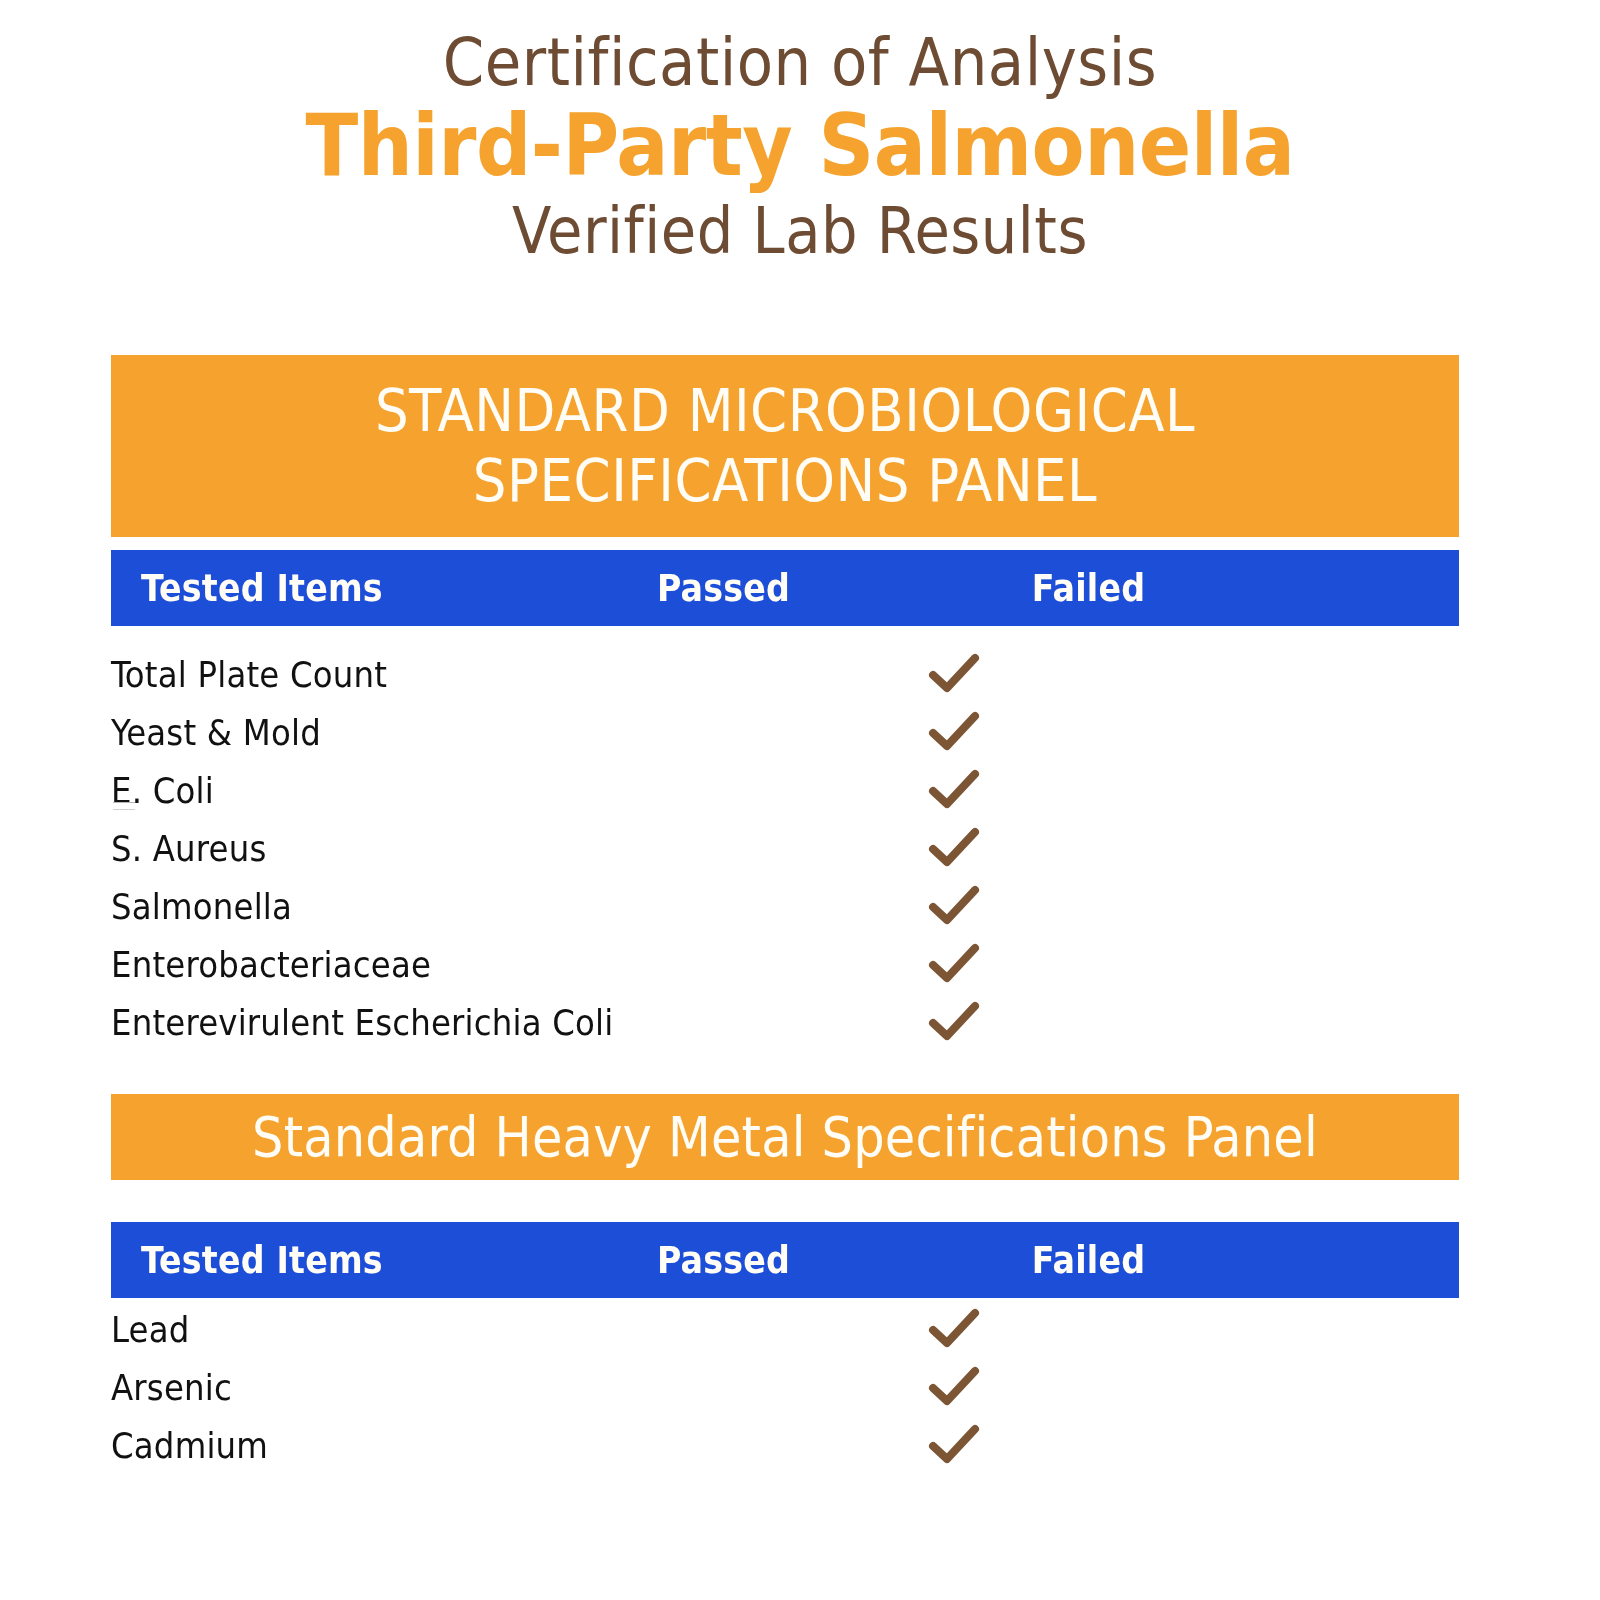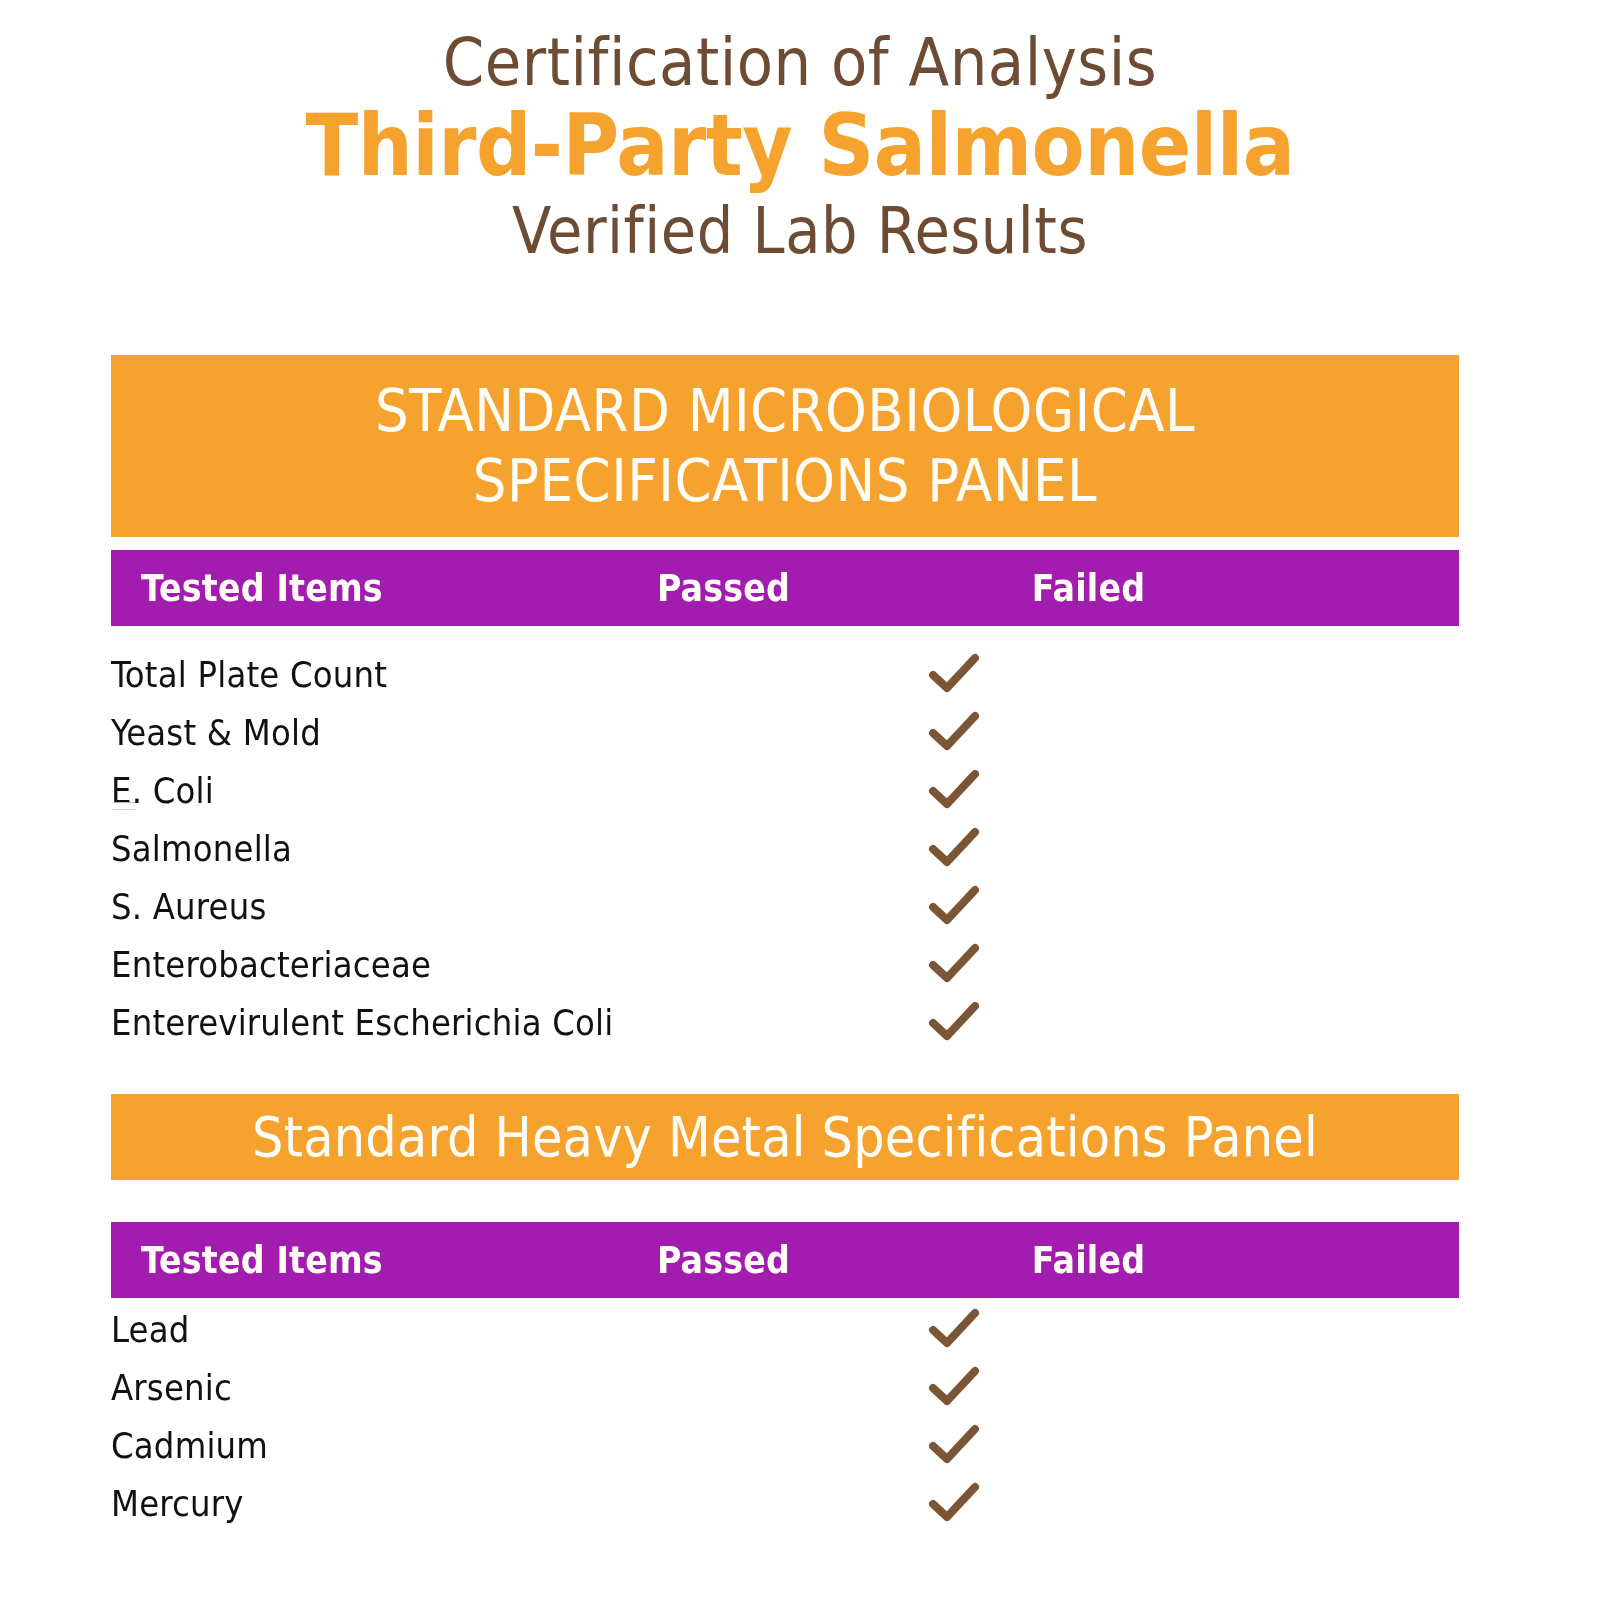--- a/index.html
+++ b/index.html
@@ -88,21 +88,21 @@
     letter-spacing: 0.2px;
     padding: 16px 30px;
   }
 
   
   .table-head {
     position: absolute;
     left: 111px;
     width: 1348px;
     height: 76px;
-    background: #a21caf;
+    background: #1d4ed8;
     color: #FFFDF6;
   }
   .table-head-micro { top: 550px; }
   .table-head-metal { top: 1222px; }
 
   .th {
     position: absolute;
     top: 0;
     height: 76px;
     display: flex;
@@ -214,30 +214,30 @@
     <div class="row">
       <div class="row-label artifact-e">E. Coli</div>
       <div class="row-check">
         <svg class="check-svg" viewBox="0 0 52 42">
           <path d="M5 22 L19 35 L47 5" fill="none" stroke="#7C5535" stroke-width="8" stroke-linecap="round" stroke-linejoin="round"></path>
         </svg>
       </div>
     </div>
 
     <div class="row">
+      <div class="row-label">S. Aureus</div>
+      <div class="row-check">
+        <svg class="check-svg" viewBox="0 0 52 42">
+          <path d="M5 22 L19 35 L47 5" fill="none" stroke="#7C5535" stroke-width="8" stroke-linecap="round" stroke-linejoin="round"></path>
+        </svg>
+      </div>
+    </div>
+
+    <div class="row">
       <div class="row-label">Salmonella</div>
-      <div class="row-check">
-        <svg class="check-svg" viewBox="0 0 52 42">
-          <path d="M5 22 L19 35 L47 5" fill="none" stroke="#7C5535" stroke-width="8" stroke-linecap="round" stroke-linejoin="round"></path>
-        </svg>
-      </div>
-    </div>
-
-    <div class="row">
-      <div class="row-label">S. Aureus</div>
       <div class="row-check">
         <svg class="check-svg" viewBox="0 0 52 42">
           <path d="M5 22 L19 35 L47 5" fill="none" stroke="#7C5535" stroke-width="8" stroke-linecap="round" stroke-linejoin="round"></path>
         </svg>
       </div>
     </div>
 
     <div class="row">
       <div class="row-label">Enterobacteriaceae</div>
       <div class="row-check">
@@ -288,24 +288,16 @@
 
     <div class="row">
       <div class="row-label">Cadmium</div>
       <div class="row-check">
         <svg class="check-svg" viewBox="0 0 52 42">
           <path d="M5 22 L19 35 L47 5" fill="none" stroke="#7C5535" stroke-width="8" stroke-linecap="round" stroke-linejoin="round"></path>
         </svg>
       </div>
     </div>
 
-    <div class="row">
-      <div class="row-label">Mercury</div>
-      <div class="row-check">
-        <svg class="check-svg" viewBox="0 0 52 42">
-          <path d="M5 22 L19 35 L47 5" fill="none" stroke="#7C5535" stroke-width="8" stroke-linecap="round" stroke-linejoin="round"></path>
-        </svg>
-      </div>
-    </div>
 
   </div>
 
 </div>
 
 </body></html>

